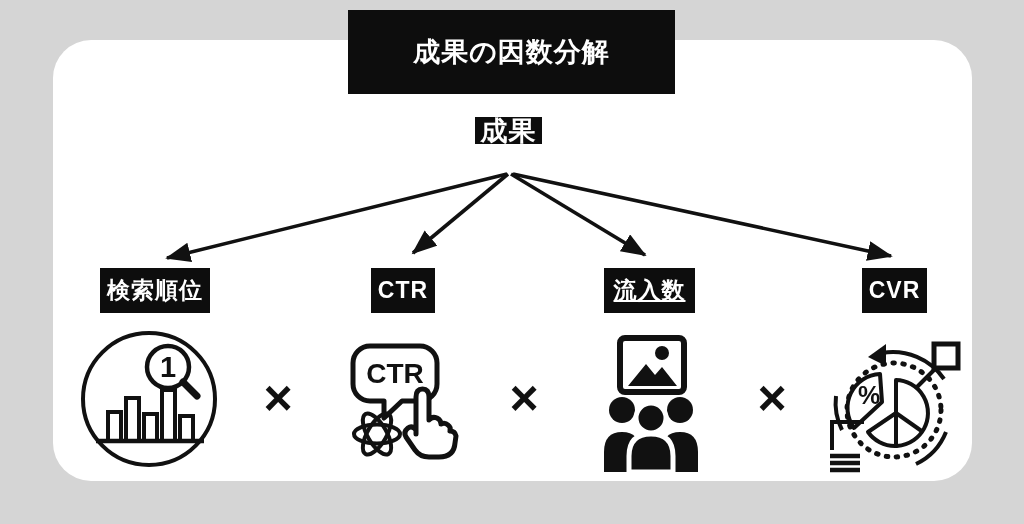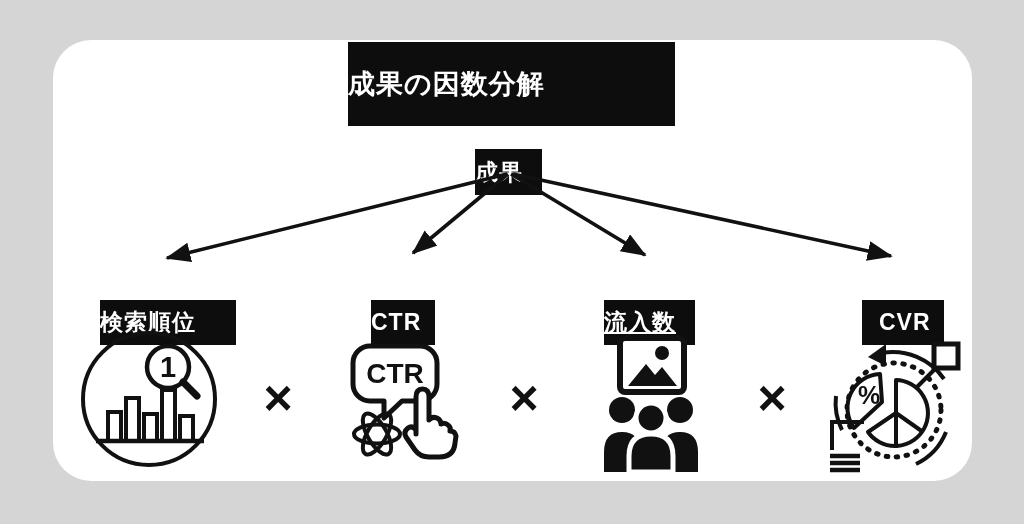--- a/index.html
+++ b/index.html
@@ -10,30 +10,30 @@
     position:relative;
     overflow:hidden;
   }
   .stage{position:absolute;inset:0;width:1024px;height:524px;}
   .card{
     position:absolute;left:53px;top:40px;width:919px;height:441px;
     background:#ffffff;border-radius:38px;
   }
   .black-box{
     position:absolute;background:#0d0d0d;color:#ffffff;
-    display:flex;align-items:center;justify-content:flex-start;
-    font-weight:700;letter-spacing:1px;margin-top:32px;
+    display:flex;align-items:center;justify-content:center;
+    font-weight:700;letter-spacing:1px;
   }
   .title-box{left:348px;top:10px;width:327px;height:84px;font-size:27px;}
-  .root-box{left:475px;top:117px;width:67px;height:46px;font-size:23px;}
+  .root-box{left:475px;top:117px;width:67px;height:27px;font-size:27px;}
   .factor-box{top:268px;height:45px;font-size:23px;}
-  .f0{left:100px;width:136px;}
+  .f0{left:100px;width:110px;}
   .f1{left:371px;width:64px;}
   .f2{left:604px;width:91px;text-decoration:underline;}
-  .f3{left:862px;width:65px;padding-left:17px;}
+  .f3{left:862px;width:65px;}
   .arrows{position:absolute;left:0;top:0;pointer-events:none;}
   .op{
     position:absolute;top:366px;width:56px;height:64px;
     display:flex;align-items:center;justify-content:center;
     font-size:50px;font-weight:900;color:#111111;
   }
   .op1{left:250px;} .op2{left:496px;} .op3{left:744px;}
   .icon{position:absolute;}
   .icon1{left:78px;top:328px;}
   .icon2{left:344px;top:340px;}

